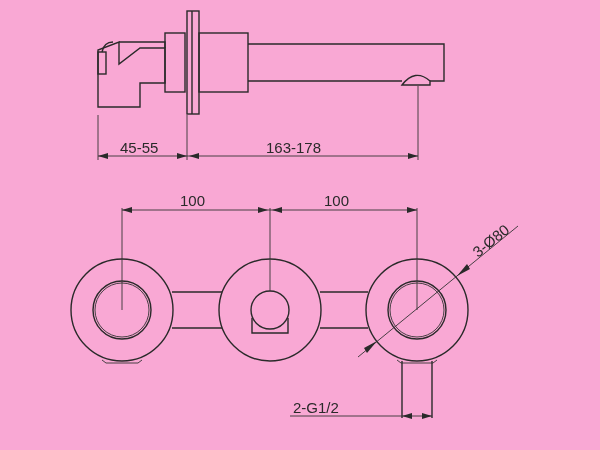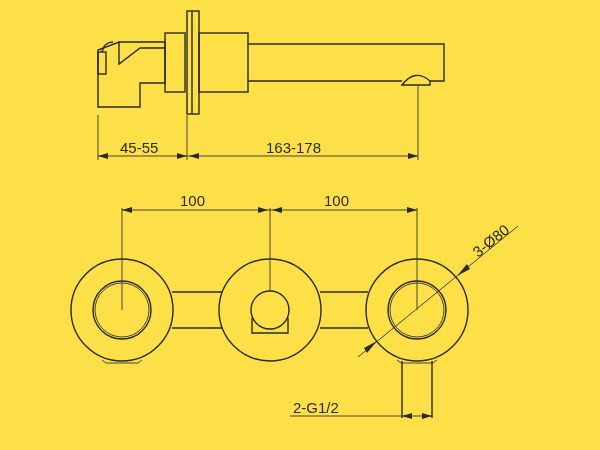--- a/index.html
+++ b/index.html
@@ -1,16 +1,16 @@
 <!DOCTYPE html>
 <html><head>
 <meta charset="utf-8">
 <style>
   html,body{margin:0;padding:0;background:#ffffff;}
-  #canvas{position:relative;width:600px;height:450px;overflow:hidden;background:#fde047;}
+  #canvas{position:relative;width:600px;height:450px;overflow:hidden;background:#f9a8d4;}
   svg{position:absolute;left:0;top:0;}
   .ln{stroke:#2a2a2a;stroke-width:1.4;fill:none;}
   .thin{stroke:#333;stroke-width:0.9;fill:none;}
   .lbl{font-family:"Liberation Sans",sans-serif;font-size:15px;fill:#2a2a2a;}
   .arr{fill:#2a2a2a;stroke:none;}
 </style>
 </head>
 <body>
 
 <div id="canvas">

